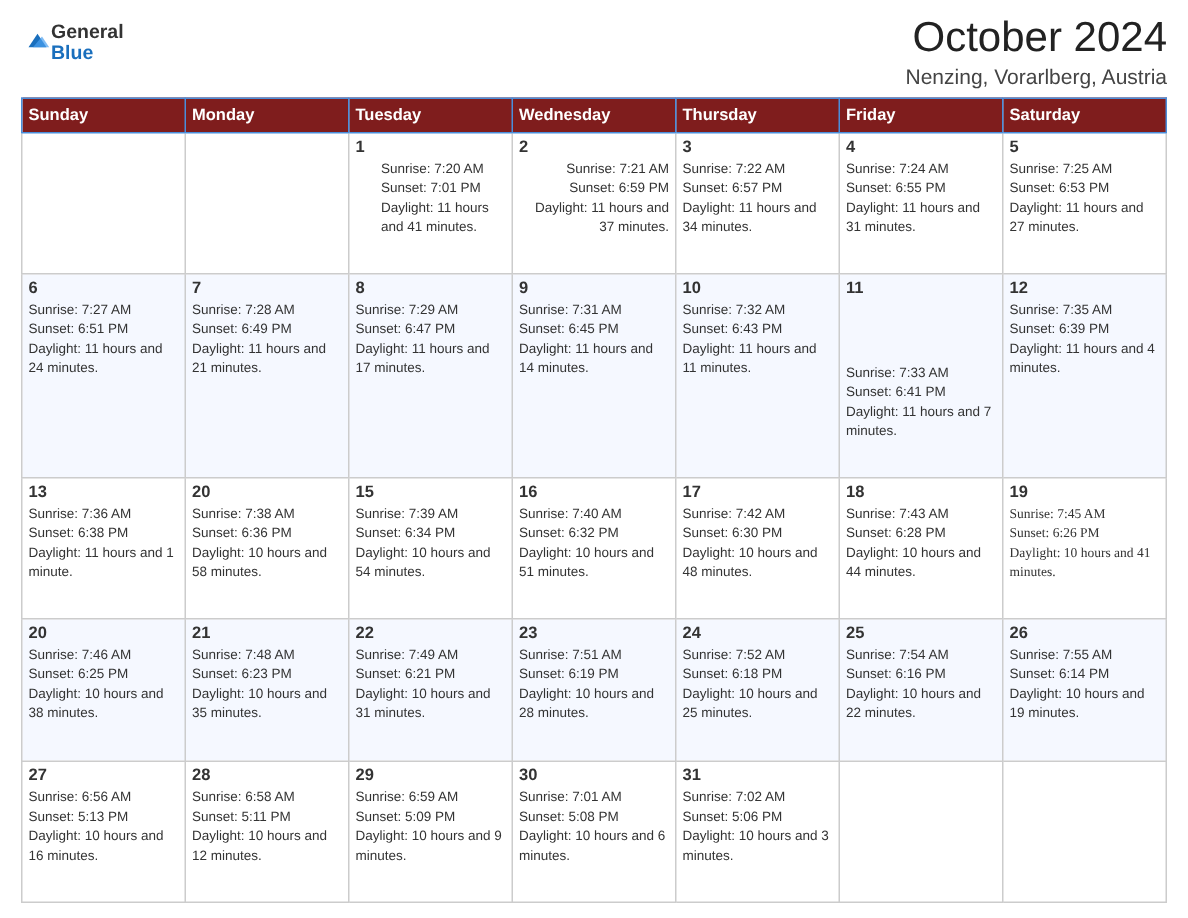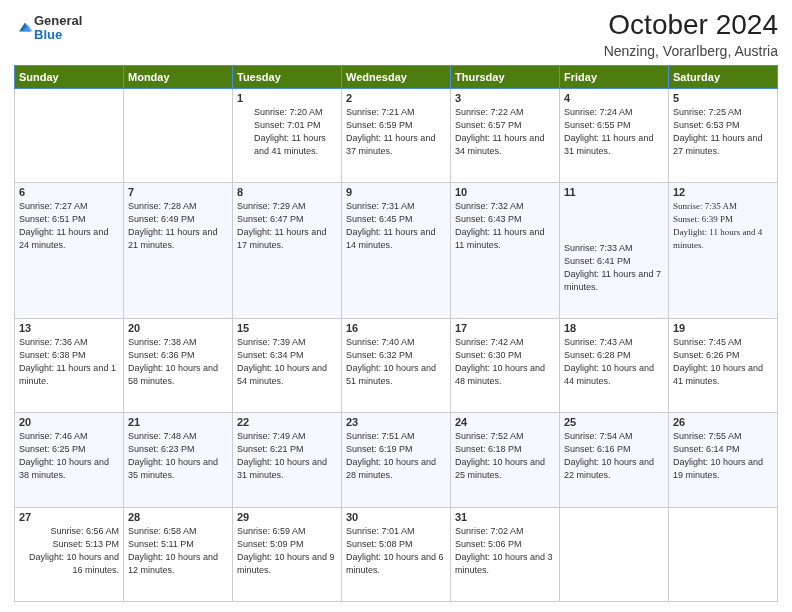--- a/index.html
+++ b/index.html
@@ -58,21 +58,21 @@
       margin-top: 2px;
     }
     .calendar {
       flex: 1;
       border: 1px solid #ccc;
       border-collapse: collapse;
       width: 100%;
       table-layout: fixed;
     }
     .calendar th {
-      background: #4d7c0f;
+      background: #7f1d1d;
       color: #fff;
       font-size: 11px;
       font-weight: bold;
       padding: 5px 4px;
       text-align: left;
       border: 1px solid #4a8edb;
     }
     .calendar td {
       border: 1px solid #ccc;
       vertical-align: top;
@@ -141,21 +141,21 @@
           <td class="empty-cell"></td>
           <td class="empty-cell"></td>
           <td>
             <span class="day-number">1</span>
             <div class="day-detail" style="white-space: pre-line; margin-left: 17px;">Sunrise: 7:20 AM
 Sunset: 7:01 PM
 Daylight: 11 hours and 41 minutes.</div>
           </td>
           <td>
             <span class="day-number">2</span>
-            <div class="day-detail" style="white-space: pre-line;">Sunrise: 7:21 AM
+            <div class="day-detail" style="white-space: pre-line; text-align: right;">Sunrise: 7:21 AM
 Sunset: 6:59 PM
 Daylight: 11 hours and 37 minutes.</div>
           </td>
           <td>
             <span class="day-number">3</span>
             <div class="day-detail" style="white-space: pre-line;">Sunrise: 7:22 AM
 Sunset: 6:57 PM
 Daylight: 11 hours and 34 minutes.</div>
           </td>
           <td>
@@ -203,21 +203,21 @@
 Daylight: 11 hours and 11 minutes.</div>
           </td>
           <td>
             <span class="day-number">11</span>
             <div class="day-detail" style="white-space: pre-line; margin-top: 44px;">Sunrise: 7:33 AM
 Sunset: 6:41 PM
 Daylight: 11 hours and 7 minutes.</div>
           </td>
           <td>
             <span class="day-number">12</span>
-            <div class="day-detail" style="white-space: pre-line; font-family: Liberation Serif, serif;">Sunrise: 7:35 AM
+            <div class="day-detail" style="white-space: pre-line;">Sunrise: 7:35 AM
 Sunset: 6:39 PM
 Daylight: 11 hours and 4 minutes.</div>
           </td>
         </tr>
         <tr>
           <td>
             <span class="day-number">13</span>
             <div class="day-detail" style="white-space: pre-line;">Sunrise: 7:36 AM
 Sunset: 6:38 PM
 Daylight: 11 hours and 1 minute.</div>
@@ -247,21 +247,21 @@
 Daylight: 10 hours and 48 minutes.</div>
           </td>
           <td>
             <span class="day-number">18</span>
             <div class="day-detail" style="white-space: pre-line;">Sunrise: 7:43 AM
 Sunset: 6:28 PM
 Daylight: 10 hours and 44 minutes.</div>
           </td>
           <td>
             <span class="day-number">19</span>
-            <div class="day-detail" style="white-space: pre-line;">Sunrise: 7:45 AM
+            <div class="day-detail" style="white-space: pre-line; font-family: Liberation Serif, serif;">Sunrise: 7:45 AM
 Sunset: 6:26 PM
 Daylight: 10 hours and 41 minutes.</div>
           </td>
         </tr>
         <tr>
           <td>
             <span class="day-number">20</span>
             <div class="day-detail" style="white-space: pre-line;">Sunrise: 7:46 AM
 Sunset: 6:25 PM
 Daylight: 10 hours and 38 minutes.</div>
@@ -299,21 +299,21 @@
           <td>
             <span class="day-number">26</span>
             <div class="day-detail" style="white-space: pre-line;">Sunrise: 7:55 AM
 Sunset: 6:14 PM
 Daylight: 10 hours and 19 minutes.</div>
           </td>
         </tr>
         <tr>
           <td>
             <span class="day-number">27</span>
-            <div class="day-detail" style="white-space: pre-line; text-align: right;">Sunrise: 6:56 AM
+            <div class="day-detail" style="white-space: pre-line;">Sunrise: 6:56 AM
 Sunset: 5:13 PM
 Daylight: 10 hours and 16 minutes.</div>
           </td>
           <td>
             <span class="day-number">28</span>
             <div class="day-detail" style="white-space: pre-line;">Sunrise: 6:58 AM
 Sunset: 5:11 PM
 Daylight: 10 hours and 12 minutes.</div>
           </td>
           <td>

